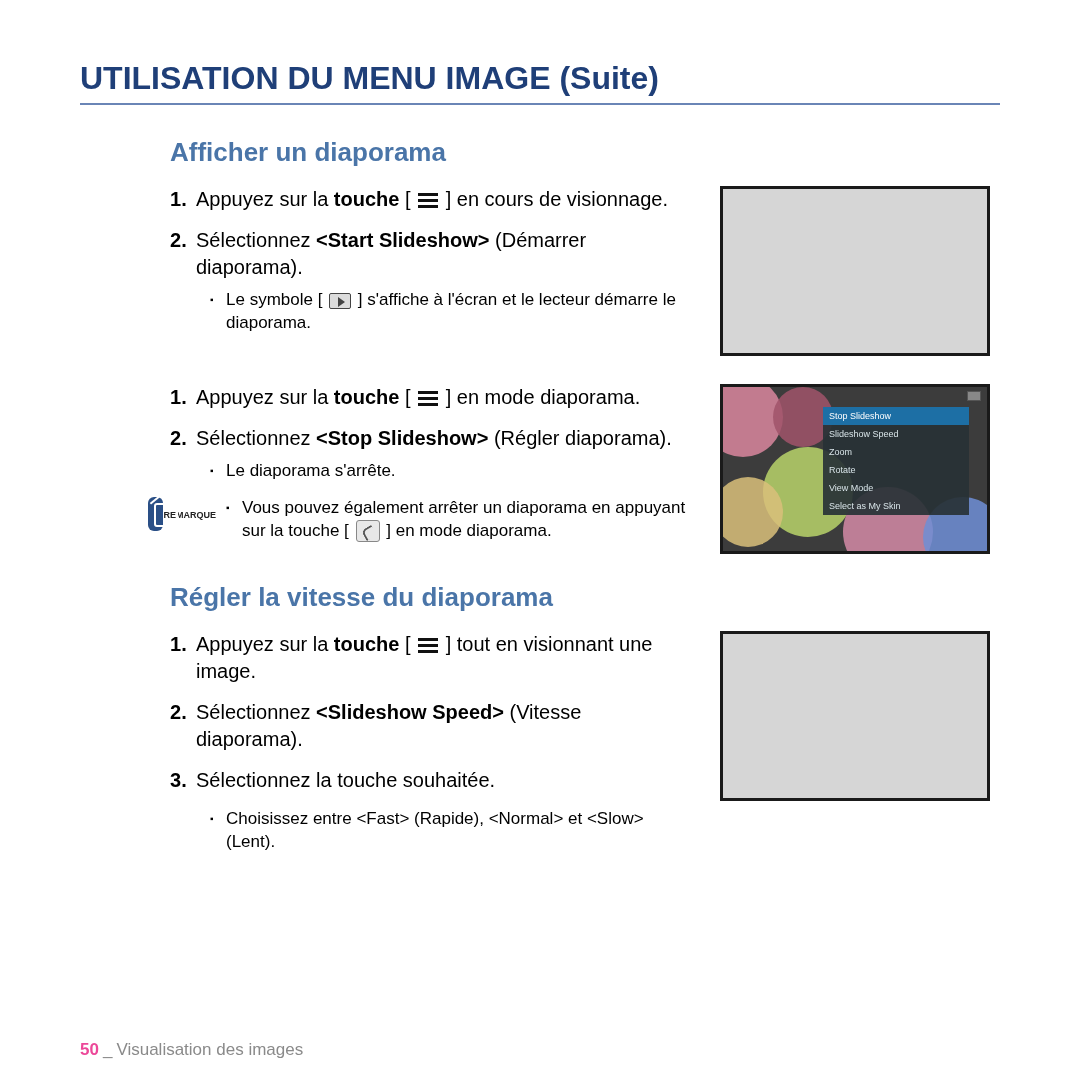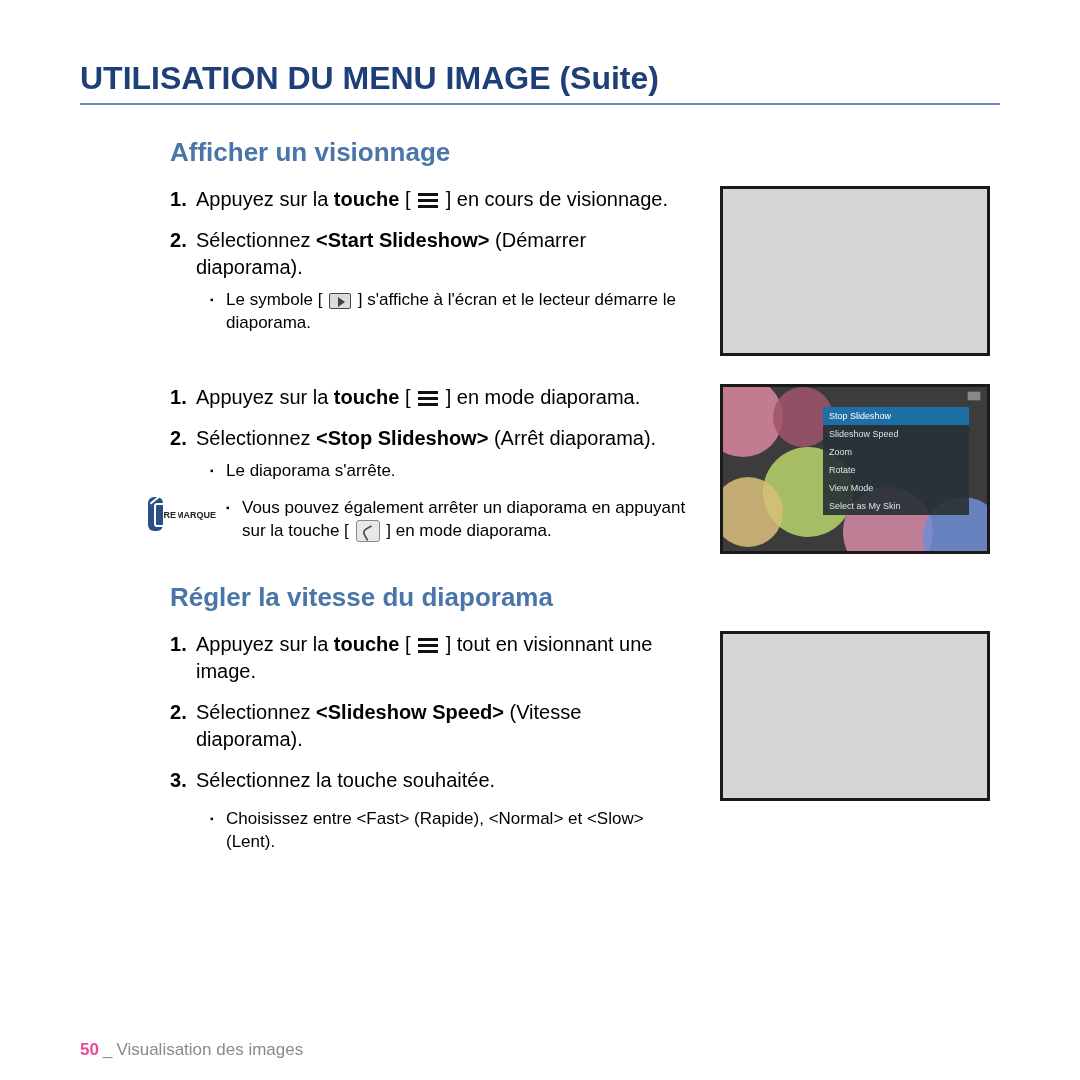--- a/index.html
+++ b/index.html
@@ -226,21 +226,21 @@
   .footer .pg { font-weight: bold; color: #ec4899; }
   .footer .sep { color: #888; margin: 0 4px; }
   .footer .chap { color: #8a8a8a; }
 </style>
 </head>
 <body>
 
 <h1 class="page-title">UTILISATION DU MENU IMAGE (Suite)</h1>
 
 <div class="section">
-  <h2 class="section-title">Afficher un visionnage</h2>
+  <h2 class="section-title">Afficher un diaporama</h2>
   <div class="two-col">
     <div class="text-col">
       <ol class="steps">
         <li>
           <span>Appuyez sur la </span><span class="bold">touche</span><span> [</span> <span class="icon-menu"><span></span></span> <span>] en cours de visionnage.</span>
         </li>
         <li>
           <span>Sélectionnez </span><span class="bold">&lt;Start Slideshow&gt;</span><span> (Démarrer diaporama).</span>
           <ul class="sub">
             <li>
@@ -257,21 +257,21 @@
 </div>
 
 <div class="section">
   <div class="two-col">
     <div class="text-col">
       <ol class="steps">
         <li>
           <span>Appuyez sur la </span><span class="bold">touche</span><span> [</span> <span class="icon-menu"><span></span></span> <span>] en mode diaporama.</span>
         </li>
         <li>
-          <span>Sélectionnez </span><span class="bold">&lt;Stop Slideshow&gt;</span><span> (Arrêt diaporama).</span>
+          <span>Sélectionnez </span><span class="bold">&lt;Stop Slideshow&gt;</span><span> (Régler diaporama).</span>
           <ul class="sub">
             <li>Le diaporama s'arrête.</li>
           </ul>
         </li>
       </ol>
       <div class="note-row">
         <div class="note-badge">
           <div class="note-sq"></div>
           <div class="note-label">REMARQUE</div>
         </div>

